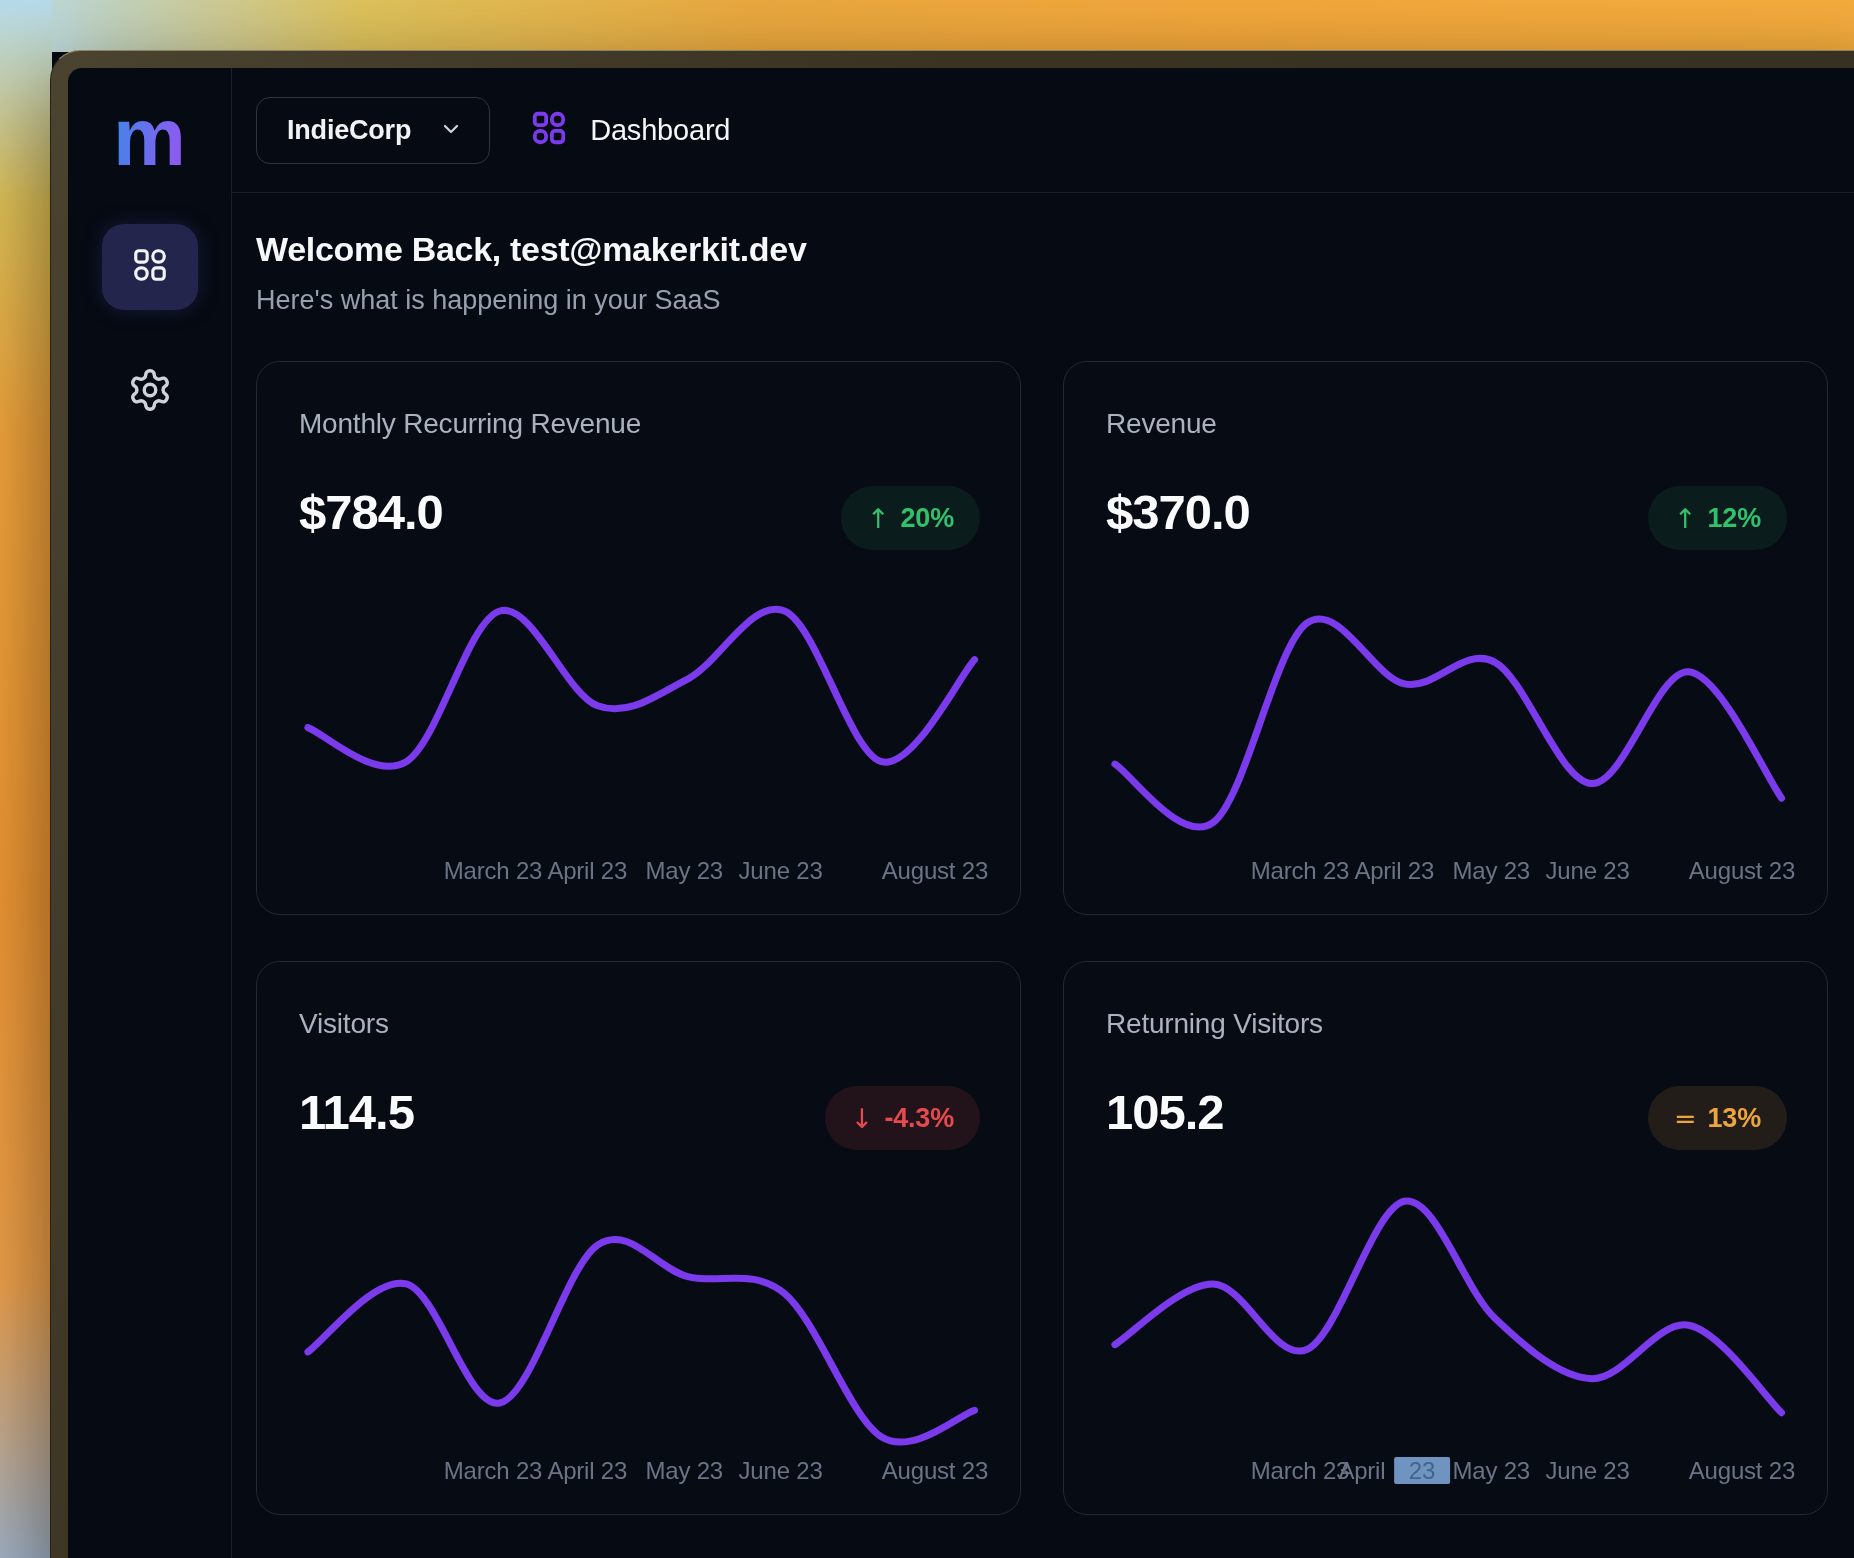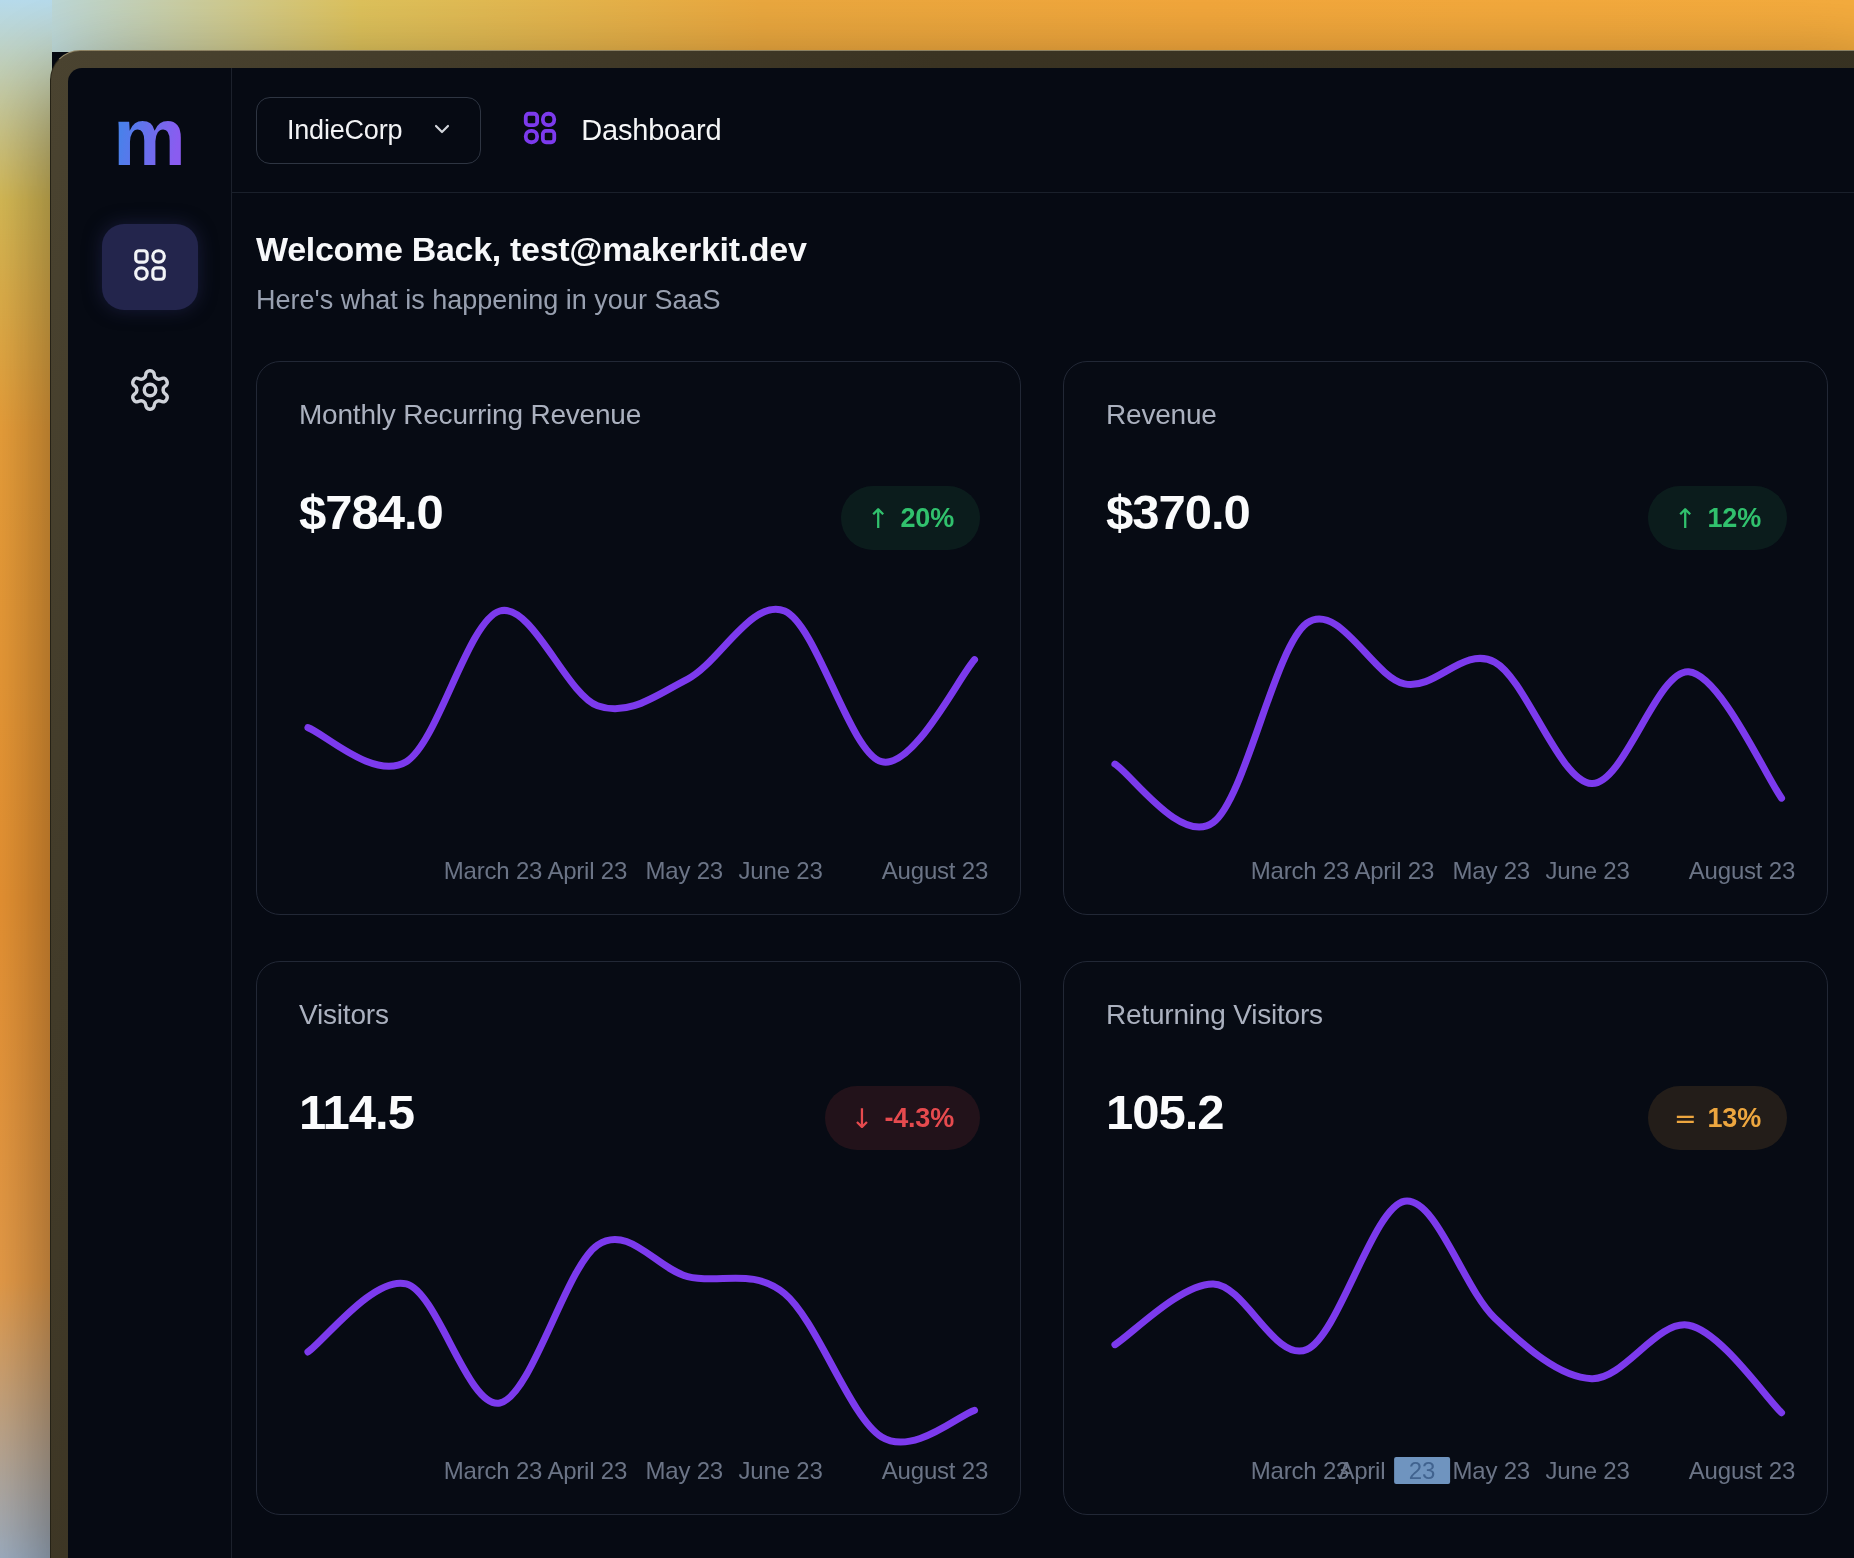--- a/index.html
+++ b/index.html
@@ -34,32 +34,32 @@
   .nav-item.active{background:#23254c;box-shadow:0 0 18px rgba(40,42,90,0.55);}
   .nav-item svg{width:38px;height:38px;color:#f2f4f7;}
   .nav-gear{margin-top:52px;width:60px;height:60px;display:flex;align-items:center;justify-content:center;cursor:pointer;}
   .nav-gear svg{width:46px;height:46px;color:#ced2d9;}
   
   .main{position:absolute;left:163px;top:0;right:0;bottom:0;}
   .topbar{position:absolute;left:0;top:0;right:0;height:125px;
     border-bottom:1.5px solid #1a202b;display:flex;align-items:center;padding-left:25px;box-sizing:border-box;}
   .team-btn{display:flex;align-items:center;height:67px;padding:0 26px 0 30px;
     background:transparent;border:1.5px solid #2e3542;border-radius:14px;cursor:pointer;}
-  .team-btn .team-name{font-size:27px;font-weight:400;color:#f2f3f5;letter-spacing:-0.2px;}
+  .team-btn .team-name{font-size:27px;font-weight:700;color:#f2f3f5;letter-spacing:-0.2px;}
   .team-btn svg{width:24px;height:24px;margin-left:28px;color:#d2d5db;}
   .crumb{display:flex;align-items:center;margin-left:40px;gap:22px;}
   .crumb svg{width:38px;height:38px;color:#7c3aed;}
   .crumb .page-title{font-size:29px;font-weight:400;color:#f5f6f7;letter-spacing:-0.2px;}
   
   .content{position:absolute;left:0;top:125px;right:0;bottom:0;padding-left:25px;box-sizing:border-box;}
   .welcome-title{margin:36px 0 0;font-size:34px;line-height:40px;font-weight:600;color:#f7f8fa;letter-spacing:-0.3px;}
   .welcome-sub{margin:14px 0 0;font-size:27px;line-height:34px;font-weight:400;color:#98a0b0;}
   .cards{margin-top:44px;width:1572px;display:grid;grid-template-columns:1fr 1fr;gap:46px 42px;}
   .card{position:relative;height:554px;background:#070b14;border:1.5px solid #222836;border-radius:24px;box-sizing:border-box;}
-  .card-title{position:absolute;left:42px;top:37px;font-size:28px;font-weight:400;color:#abb1bf;letter-spacing:-0.2px;}
+  .card-title{position:absolute;left:42px;top:46px;font-size:28px;font-weight:400;color:#abb1bf;letter-spacing:-0.2px;}
   .card-value{position:absolute;left:42px;top:122px;font-size:49px;line-height:56px;font-weight:700;color:#fafbfc;letter-spacing:-1px;}
   .badge{position:absolute;right:40px;top:124px;height:64px;border-radius:32px;
     display:flex;align-items:center;padding:0 26px;gap:11px;}
   .badge .b-icon{font-family:"DejaVu Sans",sans-serif;font-size:27px;font-weight:500;line-height:1;}
   .badge .b-label{font-size:27px;font-weight:700;letter-spacing:-0.2px;line-height:1;}
   .chart{position:absolute;left:40px;right:40px;top:232px;height:243px;}
   .ticks{position:absolute;left:40px;right:40px;top:495px;height:32px;}
   .tick{position:absolute;top:0;transform:translateX(-50%);white-space:nowrap;
     font-size:24px;color:#6b7486;letter-spacing:-0.2px;text-align:right;}
   .tick .sel{background:#6f94bf;color:#41638f;border-radius:2px;padding:0 15px;margin-left:2px;}

